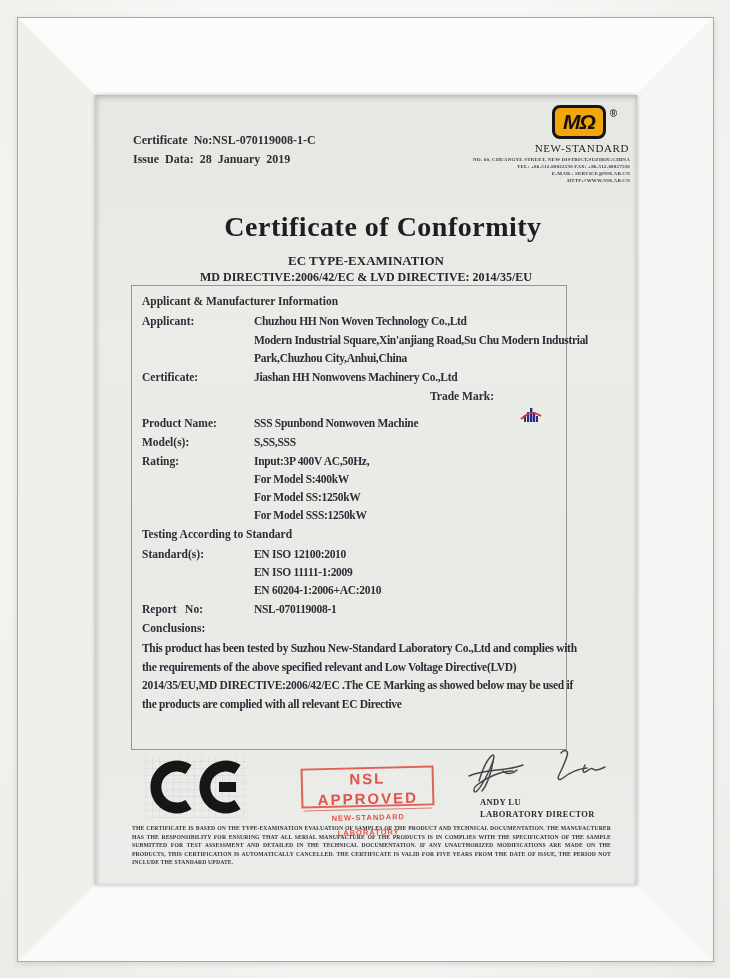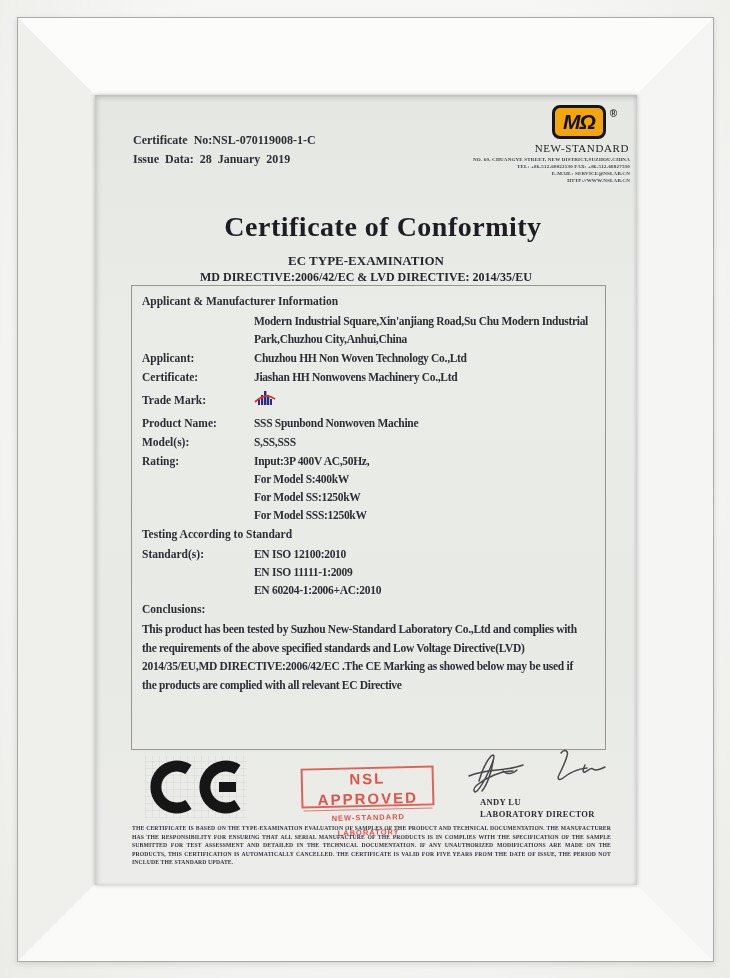--- a/index.html
+++ b/index.html
@@ -50,30 +50,30 @@
   .lab-addr { margin-top:2px; font-size:5px; font-weight:700; line-height:7px; color:#3c3c44; letter-spacing:0.2px; }
 
   .title { position:absolute; top:116px; left:17px; width:100%; text-align:center;
            font-size:28px; font-weight:600; color:#1d1d23; letter-spacing:0.5px; }
   .subtitle { position:absolute; top:158px; left:0; width:100%; text-align:center;
               font-size:13px; font-weight:700; color:#26262e; }
   .directive { position:absolute; top:175px; left:0; width:100%; text-align:center;
                font-size:12px; font-weight:700; color:#26262e; }
 
   .cert-table {
-    position:absolute; left:36px; top:190px; width:475px; height:465px;
+    position:absolute; left:36px; top:190px; width:436px; height:465px;
     border:1px solid #97978f; padding:5px 24px 0 10px;
     font-size:11.5px; font-weight:700; line-height:18px; color:#2d2d36;
   }
   .t-sec { margin:1px 0 2px; }
   .t-row { display:flex; margin-bottom:1px; }
   .t-label { width:112px; flex:none; }
   .t-val { flex:1; letter-spacing:-0.3px; white-space:nowrap; }
   .t-val .vline { white-space:nowrap; }
-  .tm-row { height:26px; align-items:center; }
+  .tm-row { height:26px; align-items:flex-end;flex-direction:column; }
   .t-para { letter-spacing:-0.3px; white-space:nowrap; line-height:18.5px; }
 
   .ce-box {
     position:absolute; left:50px; top:661px; width:102px; height:62px;
     display:flex; align-items:center; justify-content:center;
     background:
       repeating-linear-gradient(0deg, rgba(90,90,110,0.07) 0 1px, transparent 1px 7px),
       repeating-linear-gradient(90deg, rgba(90,90,110,0.07) 0 1px, transparent 1px 7px);
   }
   .stamp {
@@ -124,29 +124,29 @@
     </div>
 
     <div class="title">Certificate of Conformity</div>
     <div class="subtitle">EC TYPE-EXAMINATION</div>
     <div class="directive">MD DIRECTIVE:2006/42/EC &amp; LVD DIRECTIVE: 2014/35/EU</div>
 
     <div class="cert-table">
       <div class="t-sec">Applicant &amp; Manufacturer Information</div>
 
       <div class="t-row">
+        <div class="t-label">Applicant:</div>
+        <div class="t-val">Chuzhou HH Non Woven Technology Co.,Ltd</div>
+      </div>
+      <div class="t-row">
         <div class="t-label"></div>
         <div class="t-val">
           <div class="vline">Modern Industrial Square,Xin'anjiang Road,Su Chu Modern Industrial</div>
           <div class="vline">Park,Chuzhou City,Anhui,China</div>
         </div>
-      </div>
-      <div class="t-row">
-        <div class="t-label">Applicant:</div>
-        <div class="t-val">Chuzhou HH Non Woven Technology Co.,Ltd</div>
       </div>
       <div class="t-row">
         <div class="t-label">Certificate:</div>
         <div class="t-val">Jiashan HH Nonwovens Machinery Co.,Ltd</div>
       </div>
       <div class="t-row tm-row">
         <div class="t-label">Trade Mark:</div>
         <div class="t-val">
           <svg width="22" height="20" viewBox="0 0 22 20">
             <rect x="10" y="3" width="2.4" height="14" fill="#2b2b85"></rect>
@@ -182,25 +182,29 @@
       <div class="t-sec">Testing According to Standard</div>
 
       <div class="t-row">
         <div class="t-label">Standard(s):</div>
         <div class="t-val">
           <div class="vline">EN ISO 12100:2010</div>
           <div class="vline">EN ISO 11111-1:2009</div>
           <div class="vline">EN 60204-1:2006+AC:2010</div>
         </div>
       </div>
+      <div class="t-row">
+        <div class="t-label pre">Report   No:</div>
+        <div class="t-val">NSL-070119008-1</div>
+      </div>
 
       <div class="t-sec">Conclusions:</div>
       <div class="t-para">
         <div>This product has been tested by Suzhou New-Standard Laboratory Co.,Ltd and complies with</div>
-        <div>the requirements of the above specified standards and Low Voltage Directive(LVD)</div>
+        <div>the requirements of the above specified relevant and Low Voltage Directive(LVD)</div>
         <div>2014/35/EU,MD DIRECTIVE:2006/42/EC .The CE Marking as showed below may be used if</div>
         <div>the products are complied with all relevant EC Directive</div>
       </div>
     </div>
 
     <div class="ce-box">
       <svg width="96" height="54" viewBox="0 0 96 54">
         <path d="M 40.5 9.5 A 21 21 0 1 0 40.5 44.5" fill="none" stroke="#161616" stroke-width="11"></path>
         <path d="M 89.5 9.5 A 21 21 0 1 0 89.5 44.5" fill="none" stroke="#161616" stroke-width="11"></path>
         <path d="M 71 27 H 88" fill="none" stroke="#161616" stroke-width="10"></path>

